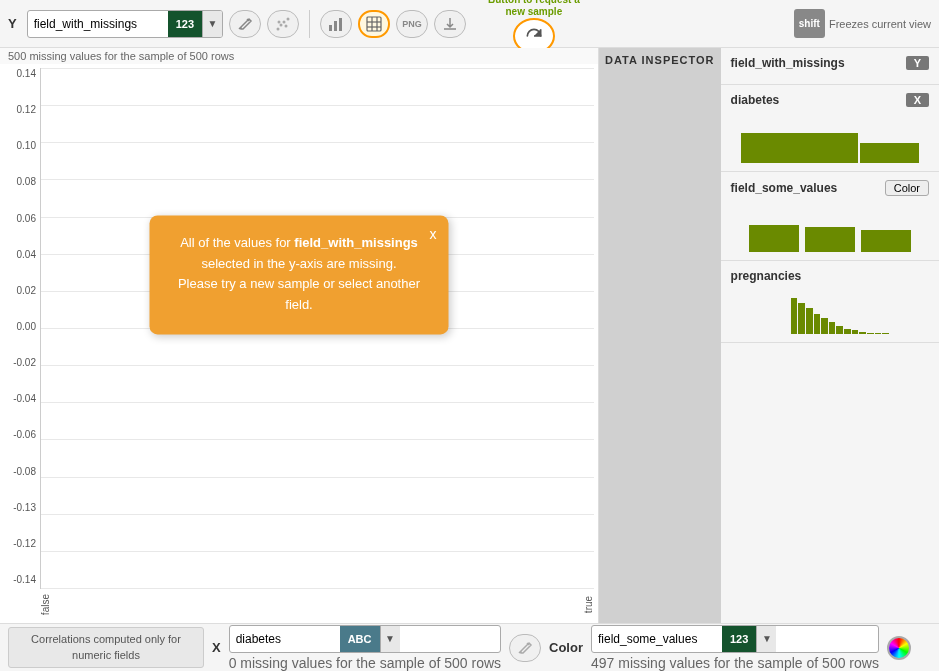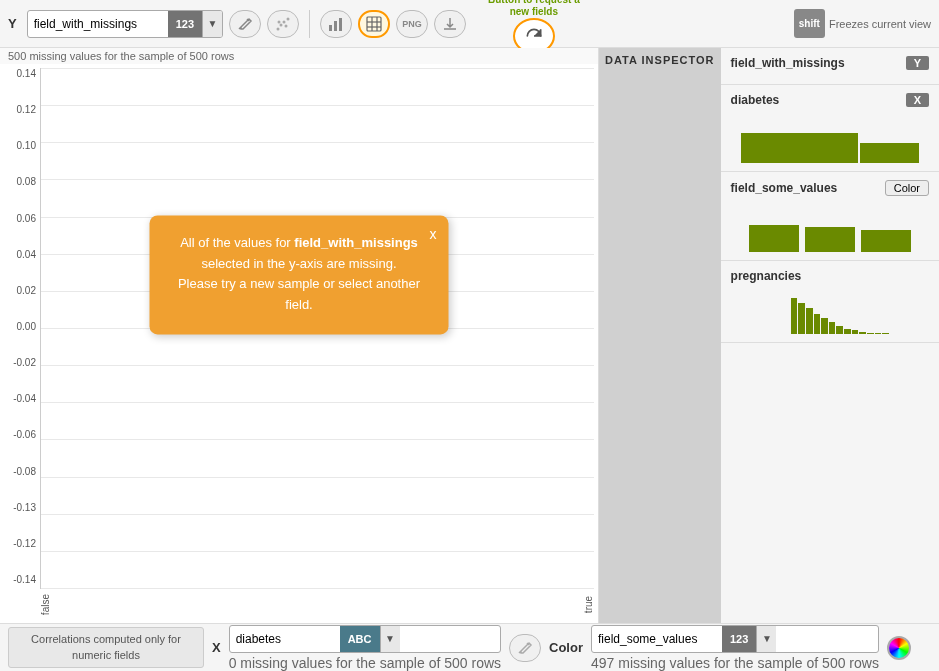--- a/index.html
+++ b/index.html
@@ -51,21 +51,21 @@
 
     .field-selector input {
       border: none;
       outline: none;
       padding: 2px 6px;
       font-size: 12px;
       width: 130px;
     }
 
     .field-badge {
-      background: #737373;
+      background: #14532d;
       color: white;
       padding: 2px 8px;
       font-size: 11px;
       font-weight: bold;
       height: 100%;
       display: flex;
       align-items: center;
     }
 
     .field-badge.abc {
@@ -486,21 +486,21 @@
     <button class="toolbar-btn" style="font-size:9px; font-weight:bold; color:#888;">PNG</button>
 
     <button class="toolbar-btn">
       <svg viewBox="0 0 18 18" fill="#888">
         <path d="M9 3v9M6 9l3 3 3-3M3 14h12" stroke="#888" stroke-width="1.5" fill="none"></path>
       </svg>
     </button>
 
     <div class="sample-btn-container">
       <div class="sample-btn-label">Button to request a</div>
-      <div class="sample-btn-label">new fields</div>
+      <div class="sample-btn-label">new sample</div>
       <button class="sample-btn">
         <svg viewBox="0 0 24 24" width="20" height="20" fill="none" stroke="#555" stroke-width="2">
           <path d="M4 12a8 8 0 018-8 8 8 0 018 8" stroke-linecap="round"></path>
           <polyline points="20,4 20,12 12,12" fill="#555" stroke="#555"></polyline>
         </svg>
       </button>
     </div>
 
     <div style="flex:1"></div>
 

